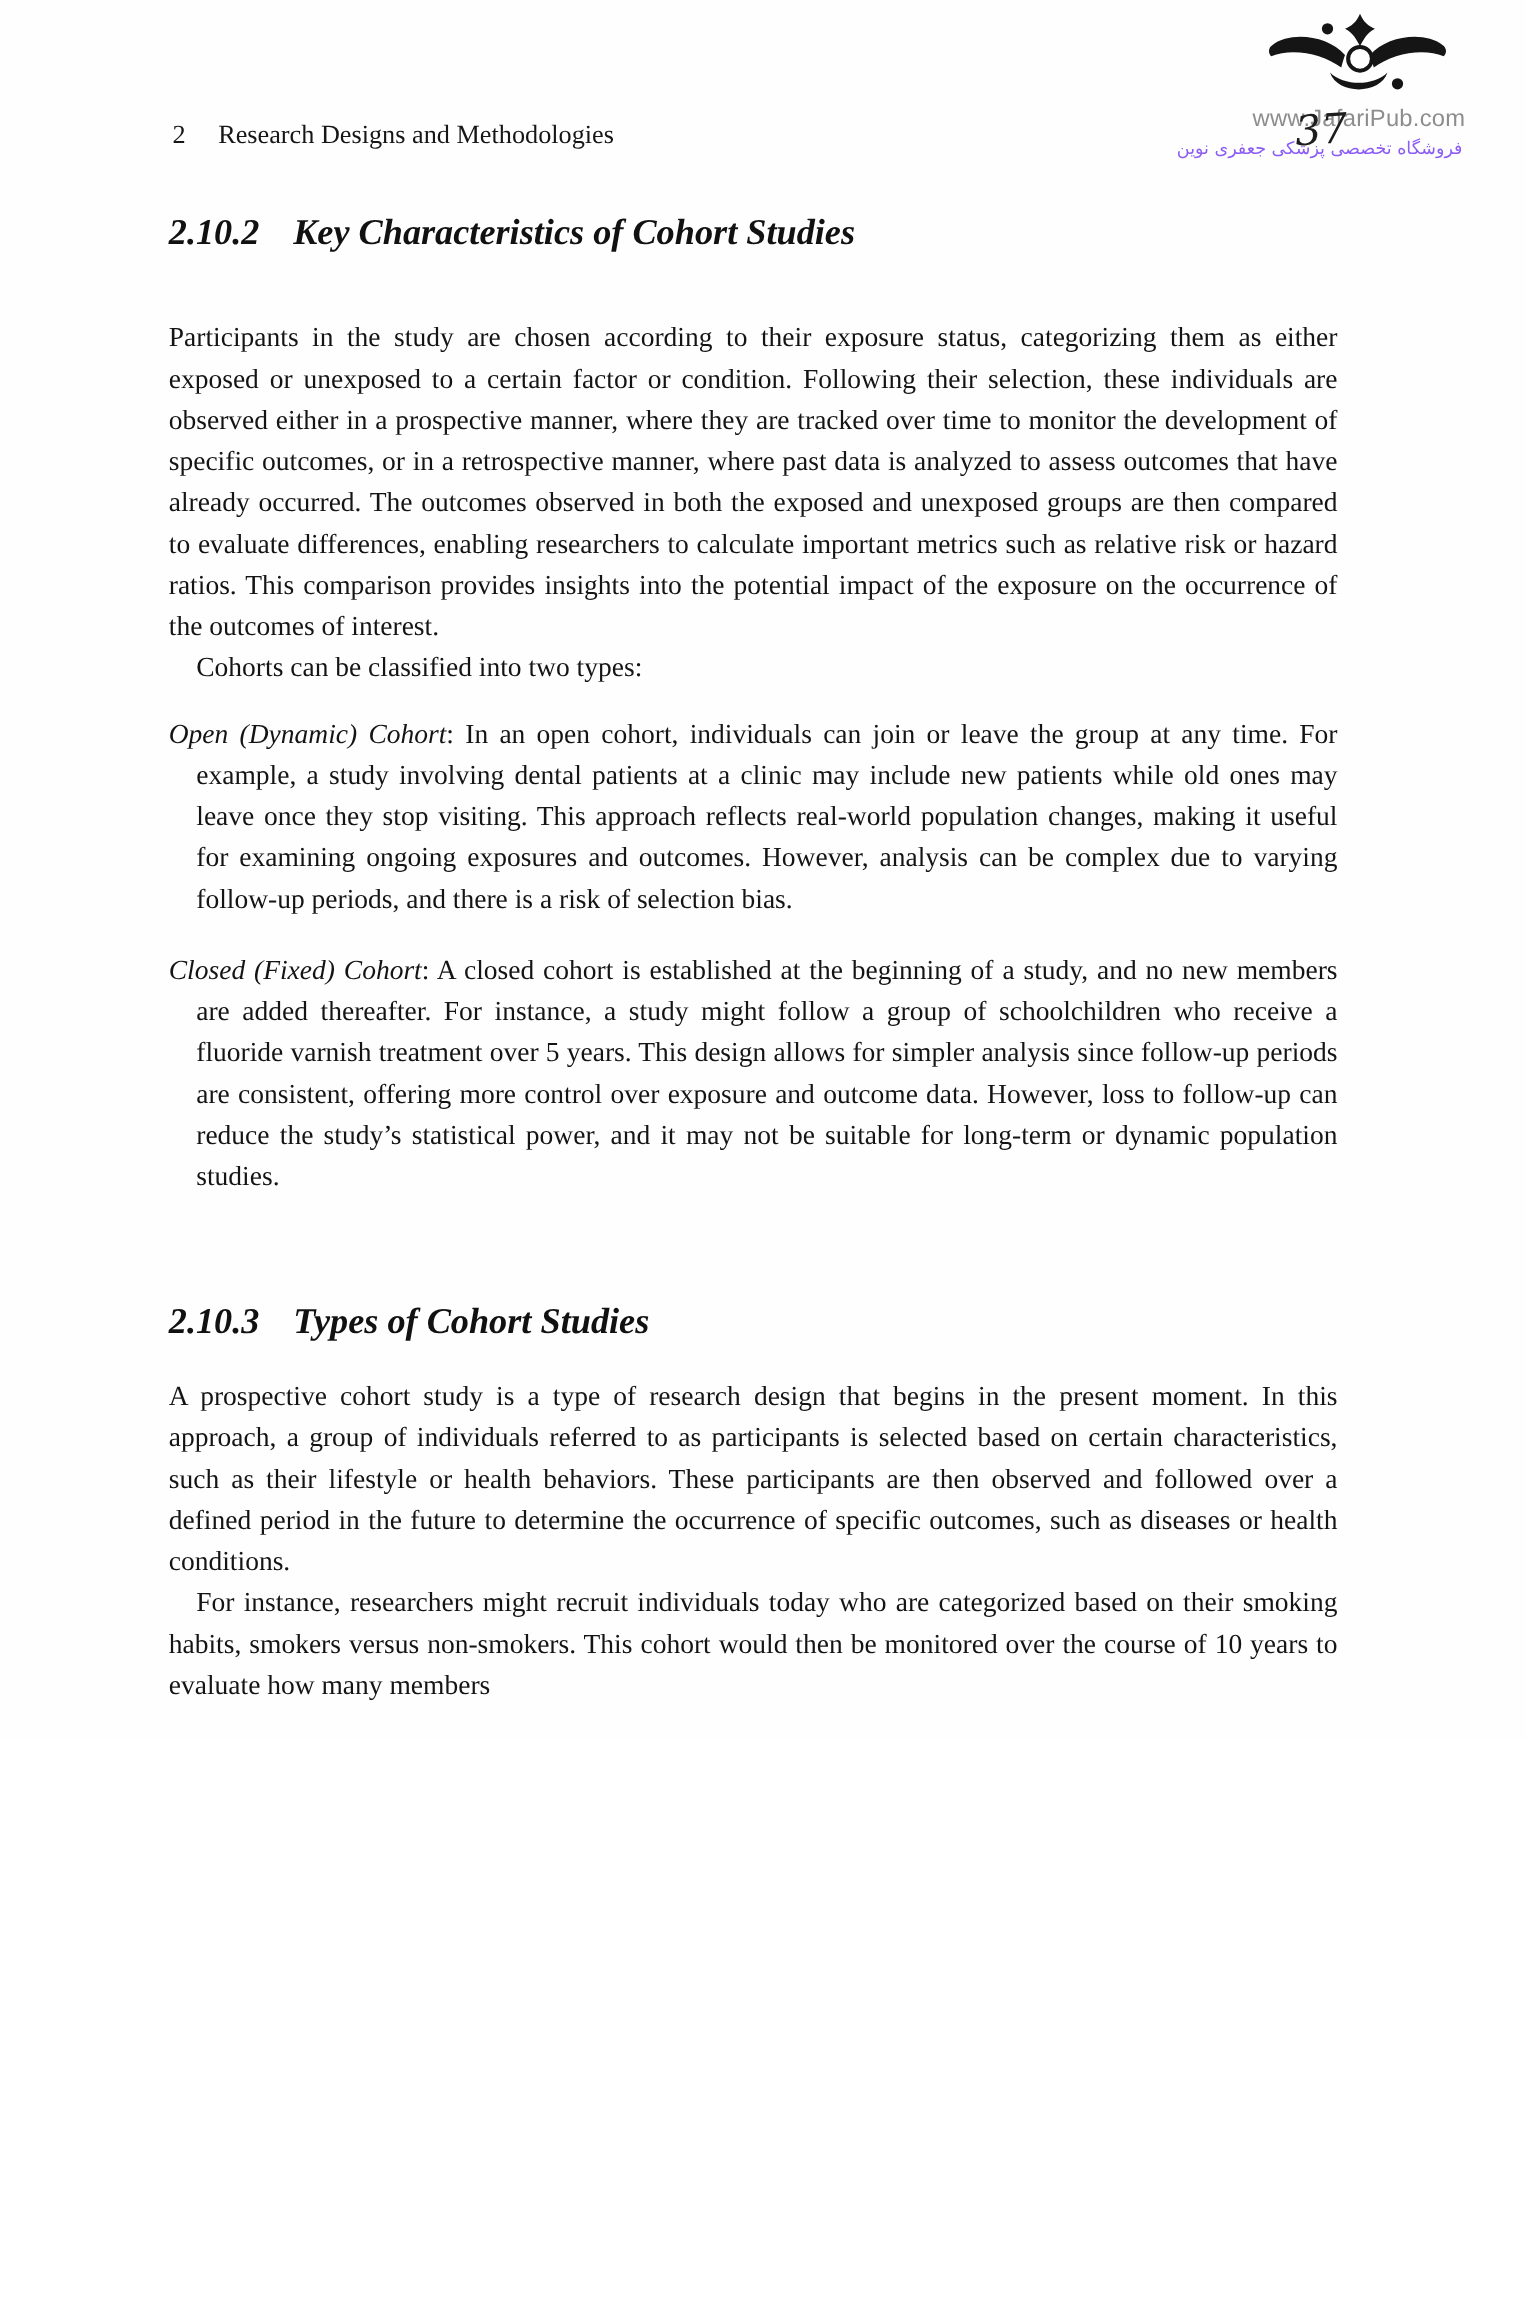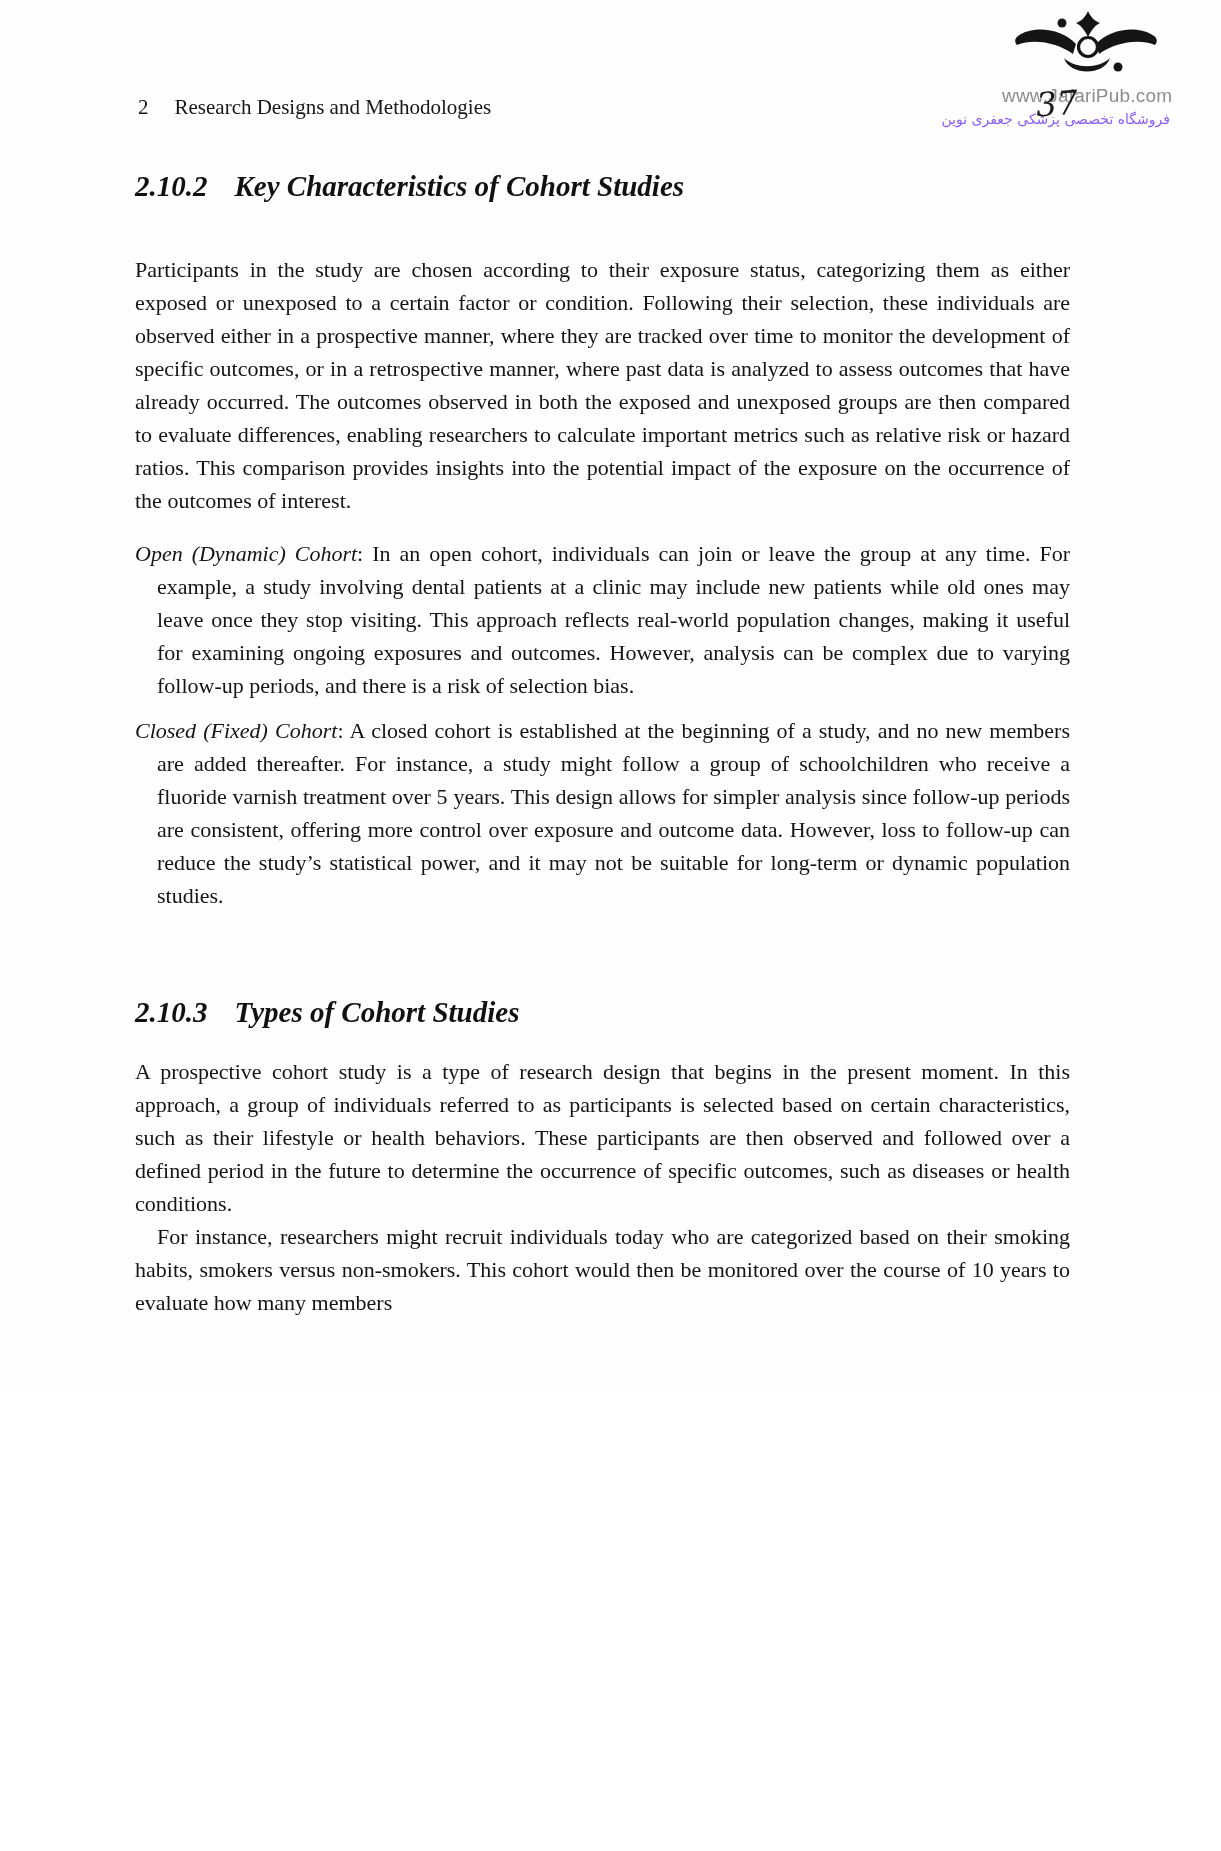--- a/index.html
+++ b/index.html
@@ -86,21 +86,21 @@
   .body {
     margin: 0;
     font-size: 22px;
     line-height: 33px;
     color: #141414;
   }
   .just { text-align: justify; text-align-last: left; }
   .indent { text-indent: 22px; }
   .hang { padding-left: 22px; text-indent: -22px; }
   .deflist { margin-top: 20px; }
-  .def-closed { margin-top: 12px; }
+  .def-closed { margin-top: 24px; }
   .term { font-style: italic; }
   .p2 { margin-top: 24px; }
 </style>
 </head>
 <body>
 
 <div class="page">
 
   <div class="running-head">
     <span class="chap-num">2</span><span>Research Designs and Methodologies</span>
@@ -133,20 +133,21 @@
 
   <div class="page-number">37</div>
 
   <main class="content">
 
     <h2 class="sec sec-first">
       <span class="sec-num">2.10.2</span><span class="sec-title">Key Characteristics of Cohort Studies</span>
     </h2>
 
     <p class="body just">Participants in the study are chosen according to their exposure status, categorizing them as either exposed or unexposed to a certain factor or condition. Following their selection, these individuals are observed either in a prospective manner, where they are tracked over time to monitor the development of specific outcomes, or in a retrospective manner, where past data is analyzed to assess outcomes that have already occurred. The outcomes observed in both the exposed and unexposed groups are then compared to evaluate differences, enabling researchers to calculate important metrics such as relative risk or hazard ratios. This comparison provides insights into the potential impact of the exposure on the occurrence of the outcomes of interest.</p>
+    <p class="body indent">Cohorts can be classified into two types:</p>
 
     <div class="deflist">
       <p class="body just hang">
         <span class="term">Open (Dynamic) Cohort</span><span>: In an open cohort, individuals can join or leave the group at any time. For example, a study involving dental patients at a clinic may include new patients while old ones may leave once they stop visiting. This approach reflects real-world population changes, making it useful for examining ongoing exposures and outcomes. However, analysis can be complex due to varying follow-up periods, and there is a risk of selection bias.</span>
       </p>
       <p class="body just hang def-closed">
         <span class="term">Closed (Fixed) Cohort</span><span>: A closed cohort is established at the beginning of a study, and no new members are added thereafter. For instance, a study might follow a group of schoolchildren who receive a fluoride varnish treatment over 5 years. This design allows for simpler analysis since follow-up periods are consistent, offering more control over exposure and outcome data. However, loss to follow-up can reduce the study’s statistical power, and it may not be suitable for long-term or dynamic population studies.</span>
       </p>
     </div>
 

